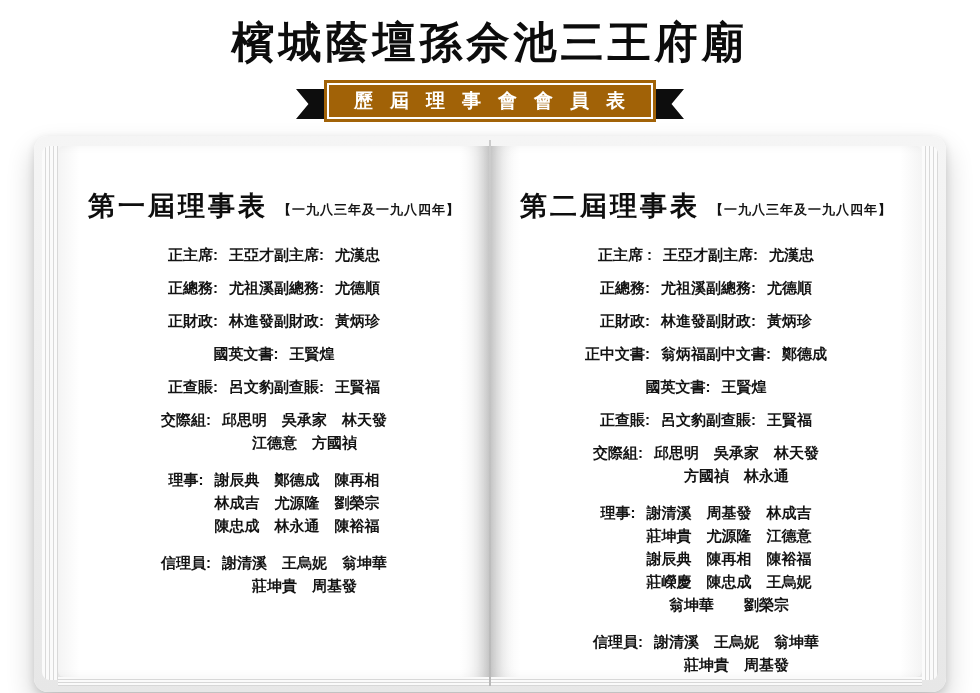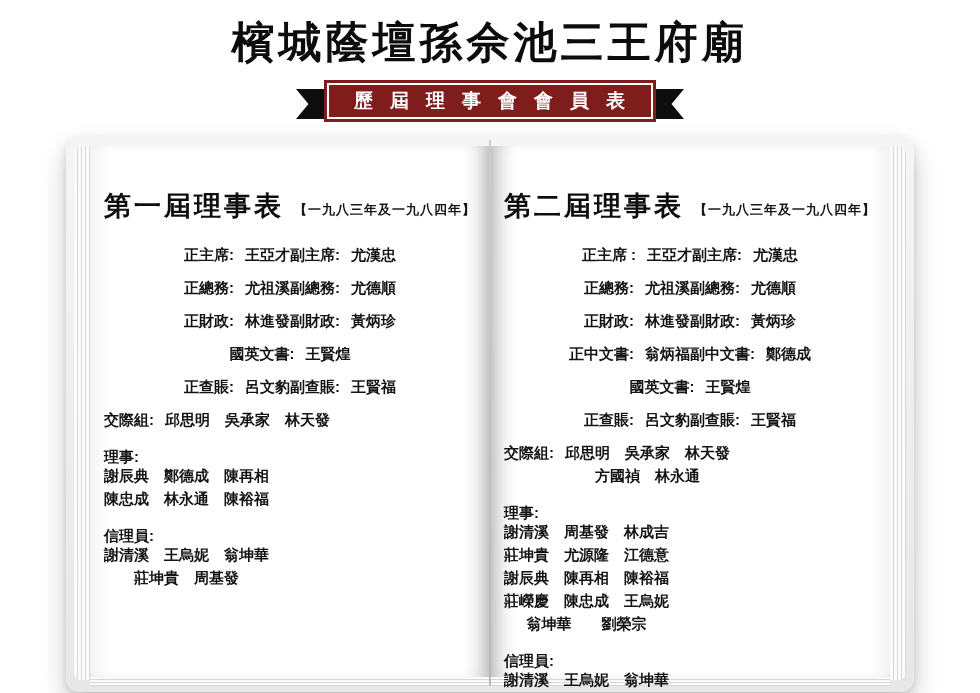--- a/index.html
+++ b/index.html
@@ -23,39 +23,39 @@
 
   
   .banner-wrap { position: relative; width: fit-content; margin: 8px auto 0; }
   .tail {
     position: absolute; top: 9px; width: 48px; height: 30px; background: #0d0d0d;
   }
   .tail.left  { left: -28px;  clip-path: polygon(0 0,100% 0,100% 100%,0 100%,26% 50%); }
   .tail.right { right: -28px; clip-path: polygon(0 0,100% 0,74% 50%,100% 100%,0 100%); }
   .banner-bar {
     position: relative;
-    background: #7f1d1d;
+    background: #a16207;
     color: #ffffff;
     padding: 8px 14px 8px 30px;
     font-size: 19px;
     font-weight: 900;
     letter-spacing: 17px;
     white-space: nowrap;
   }
   .banner-bar::after {
     content: "";
     position: absolute; inset: 3px;
     border: 2px solid #ffffff;
     pointer-events: none;
   }
 
   
   .book {
     position: relative;
-    width: 848px; height: 556px;
+    width: 912px; height: 556px;
     margin: 14px auto 0;
     background: linear-gradient(180deg, #f5f5f5, #e7e7e7);
     border-radius: 14px;
     box-shadow: 0 14px 28px rgba(0,0,0,0.20), 0 3px 8px rgba(0,0,0,0.12);
   }
   .stack-left, .stack-right {
     position: absolute; top: 10px; bottom: 12px; width: 16px;
     background: repeating-linear-gradient(90deg, #fbfbfb 0 3px, #d9d9d9 3px 4px);
   }
   .stack-left  { left: 8px;  border-radius: 8px 0 0 8px; }
@@ -92,25 +92,25 @@
     gap: 10px; margin-bottom: 22px; white-space: nowrap;
   }
   .page-title { font-size: 27px; font-weight: 900; letter-spacing: 3px; color: #0e0e0e; }
   .page-years { font-size: 13px; font-weight: 700; padding-top: 8px; letter-spacing: 1px; }
 
   .rows { font-size: 15px; font-weight: 700; }
   .row { margin-bottom: 14px; }
   .row.pair { display: flex; justify-content: center; }
   .cell { white-space: nowrap; }
   .cell .label { margin-right: 11px; }
-  .row.group { display: flex; align-items: flex-start; }
+  .row.group { display: flex; justify-content: center; align-items: flex-start; }
   .group .label { margin-right: 11px; white-space: nowrap; }
   .group .lines { display: flex; flex-direction: column; gap: 4px; }
   .group .line { text-align: center; white-space: pre; }
-  .row.group + .row.group { margin-top: 18px; flex-direction: column; }
+  .row.group + .row.group { margin-top: 18px; }
 </style>
 </head>
 <body>
 
 <div class="main-title">檳城蔭壇孫佘池三王府廟</div>
 
 <div class="banner-wrap">
   <span class="tail left"></span>
   <span class="tail right"></span>
   <div class="banner-bar">歷屆理事會會員表</div>
@@ -144,26 +144,28 @@
               <span class="cell"><span class="label">國英文書:</span><span class="name">王賢煌</span></span>
             </div>
             <div class="row pair">
               <span class="cell"><span class="label">正查賬:</span><span class="name">呂文豹</span></span>
               <span class="cell"><span class="label">副查賬:</span><span class="name">王賢福</span></span>
             </div>
             <div class="row group">
               <span class="label">交際組:</span>
               <span class="lines">
                 <span class="line">邱思明　吳承家　林天發</span>
+                <span class="line">江德意　方國禎</span>
               </span>
             </div>
             <div class="row group">
               <span class="label">理事:</span>
               <span class="lines">
                 <span class="line">謝辰典　鄭德成　陳再相</span>
+                <span class="line">林成吉　尤源隆　劉榮宗</span>
                 <span class="line">陳忠成　林永通　陳裕福</span>
               </span>
             </div>
             <div class="row group">
               <span class="label">信理員:</span>
               <span class="lines">
                 <span class="line">謝清溪　王烏妮　翁坤華</span>
                 <span class="line">莊坤貴　周基發</span>
               </span>
             </div>

